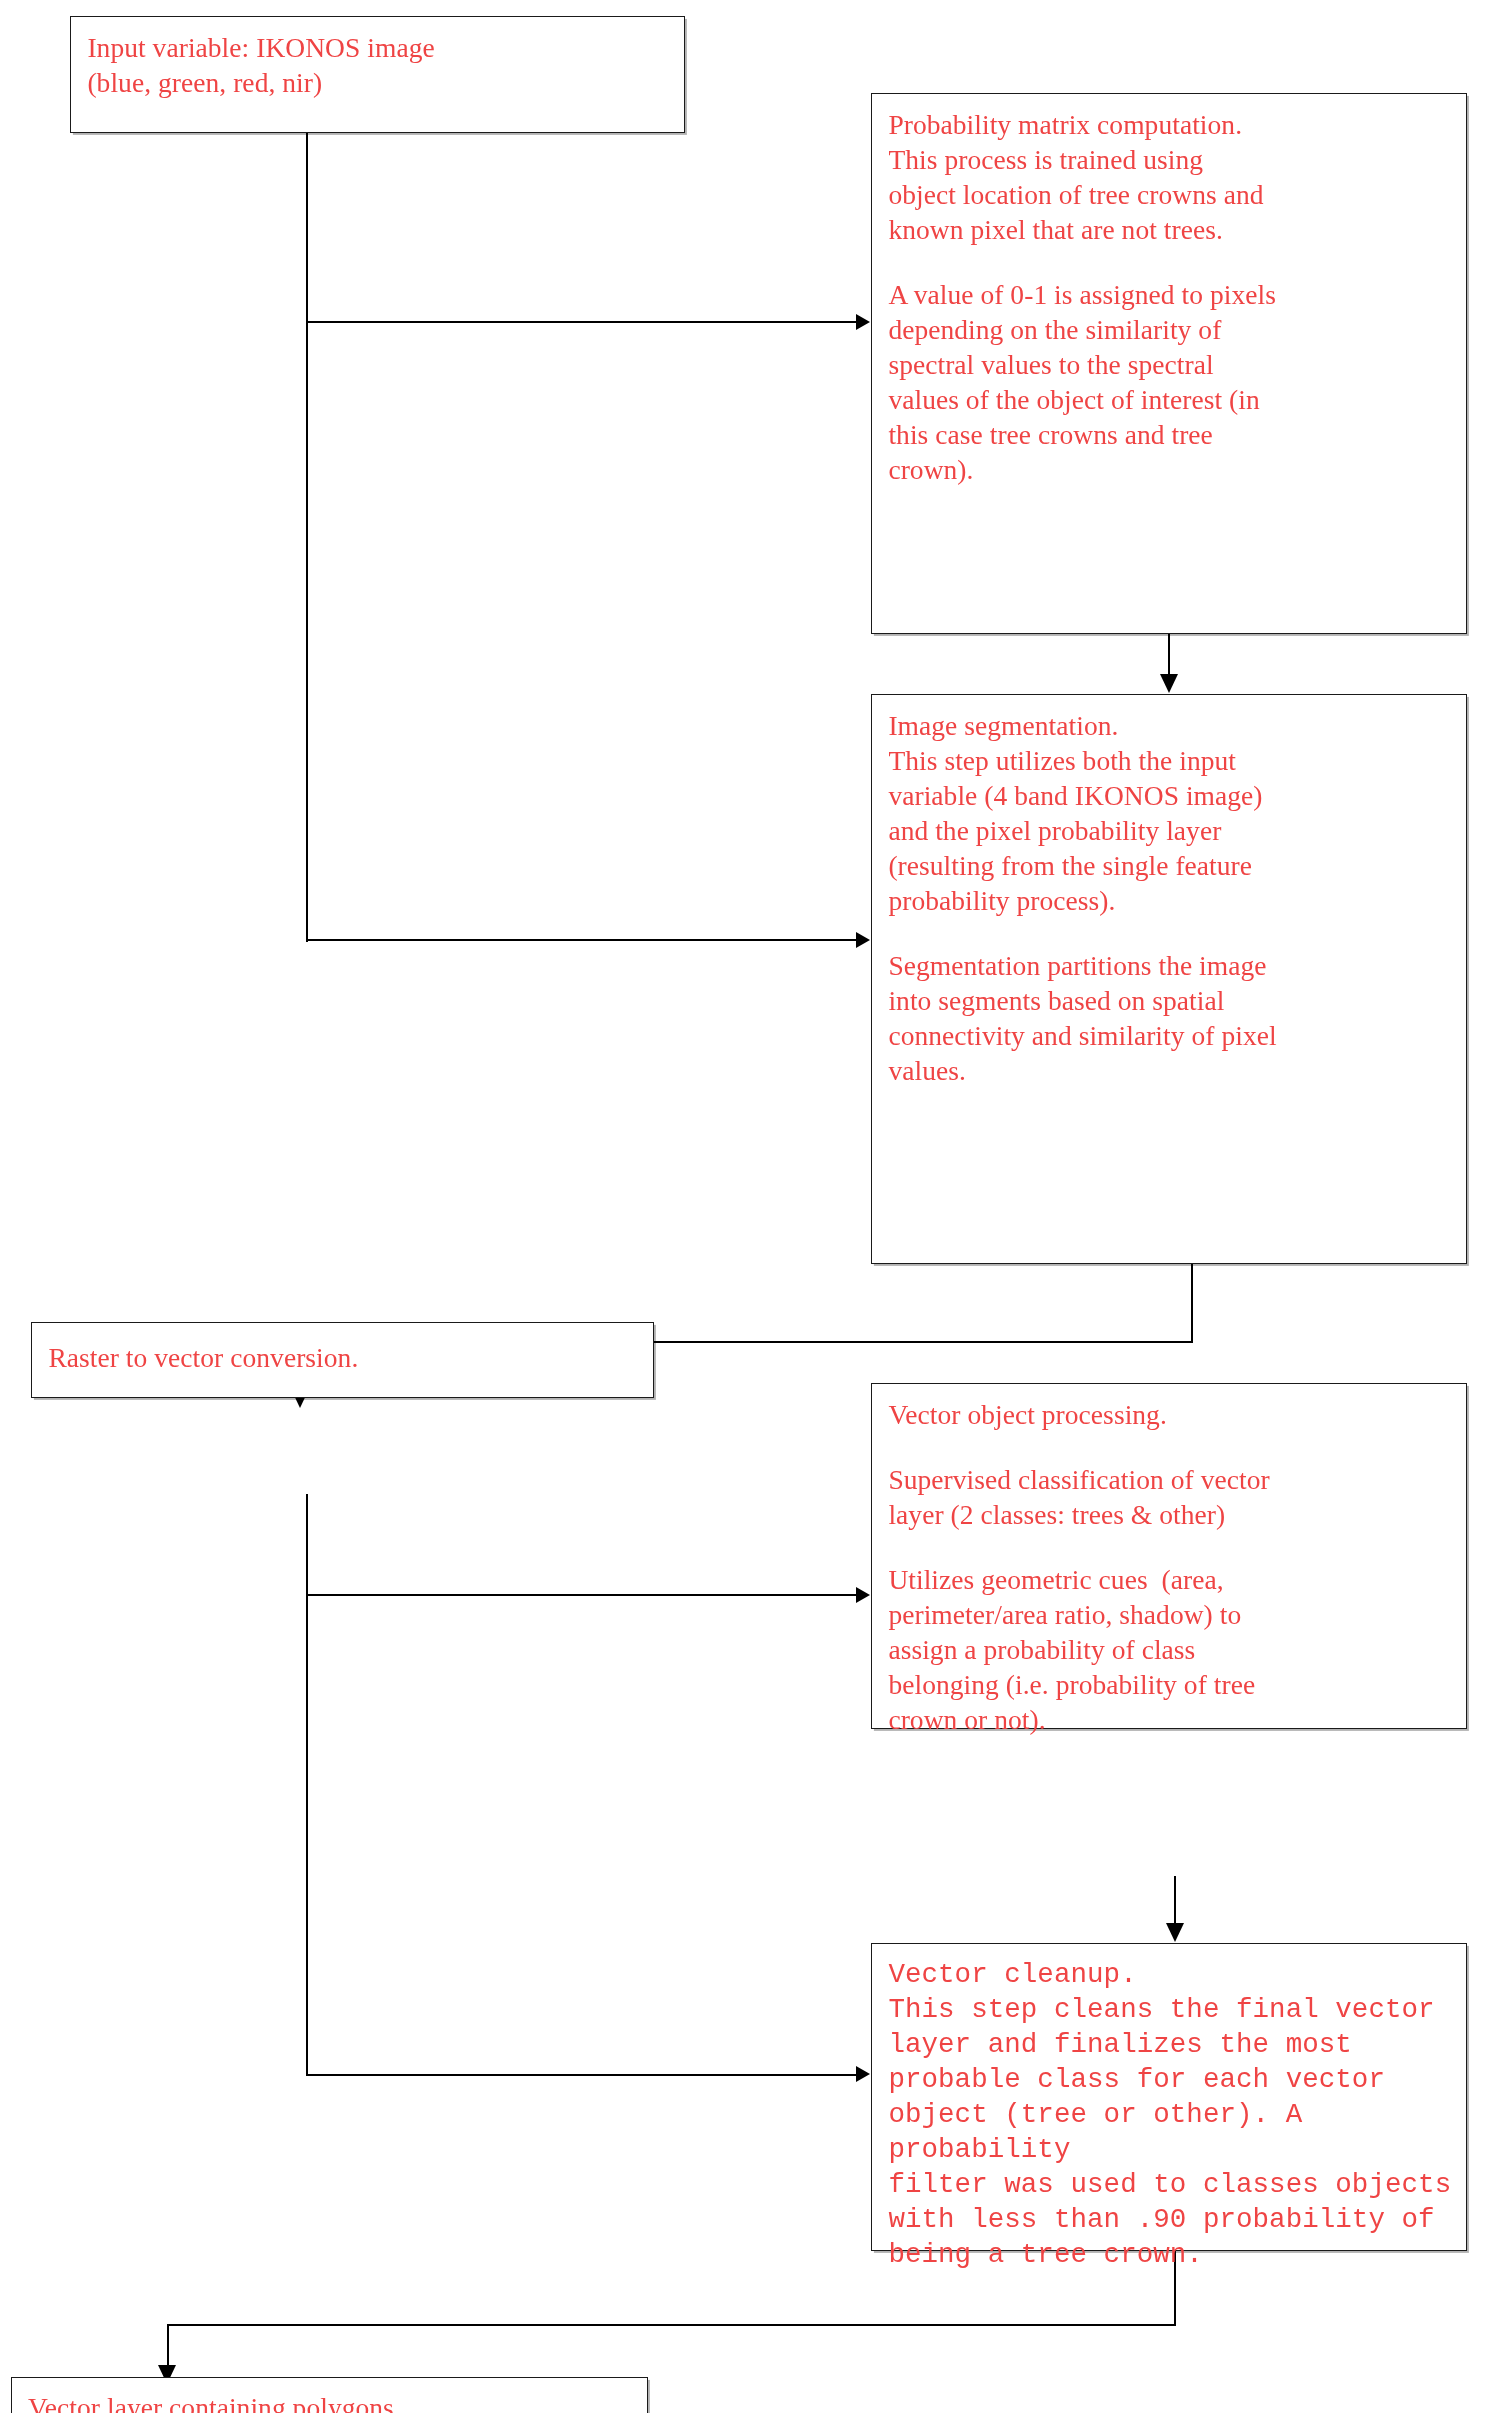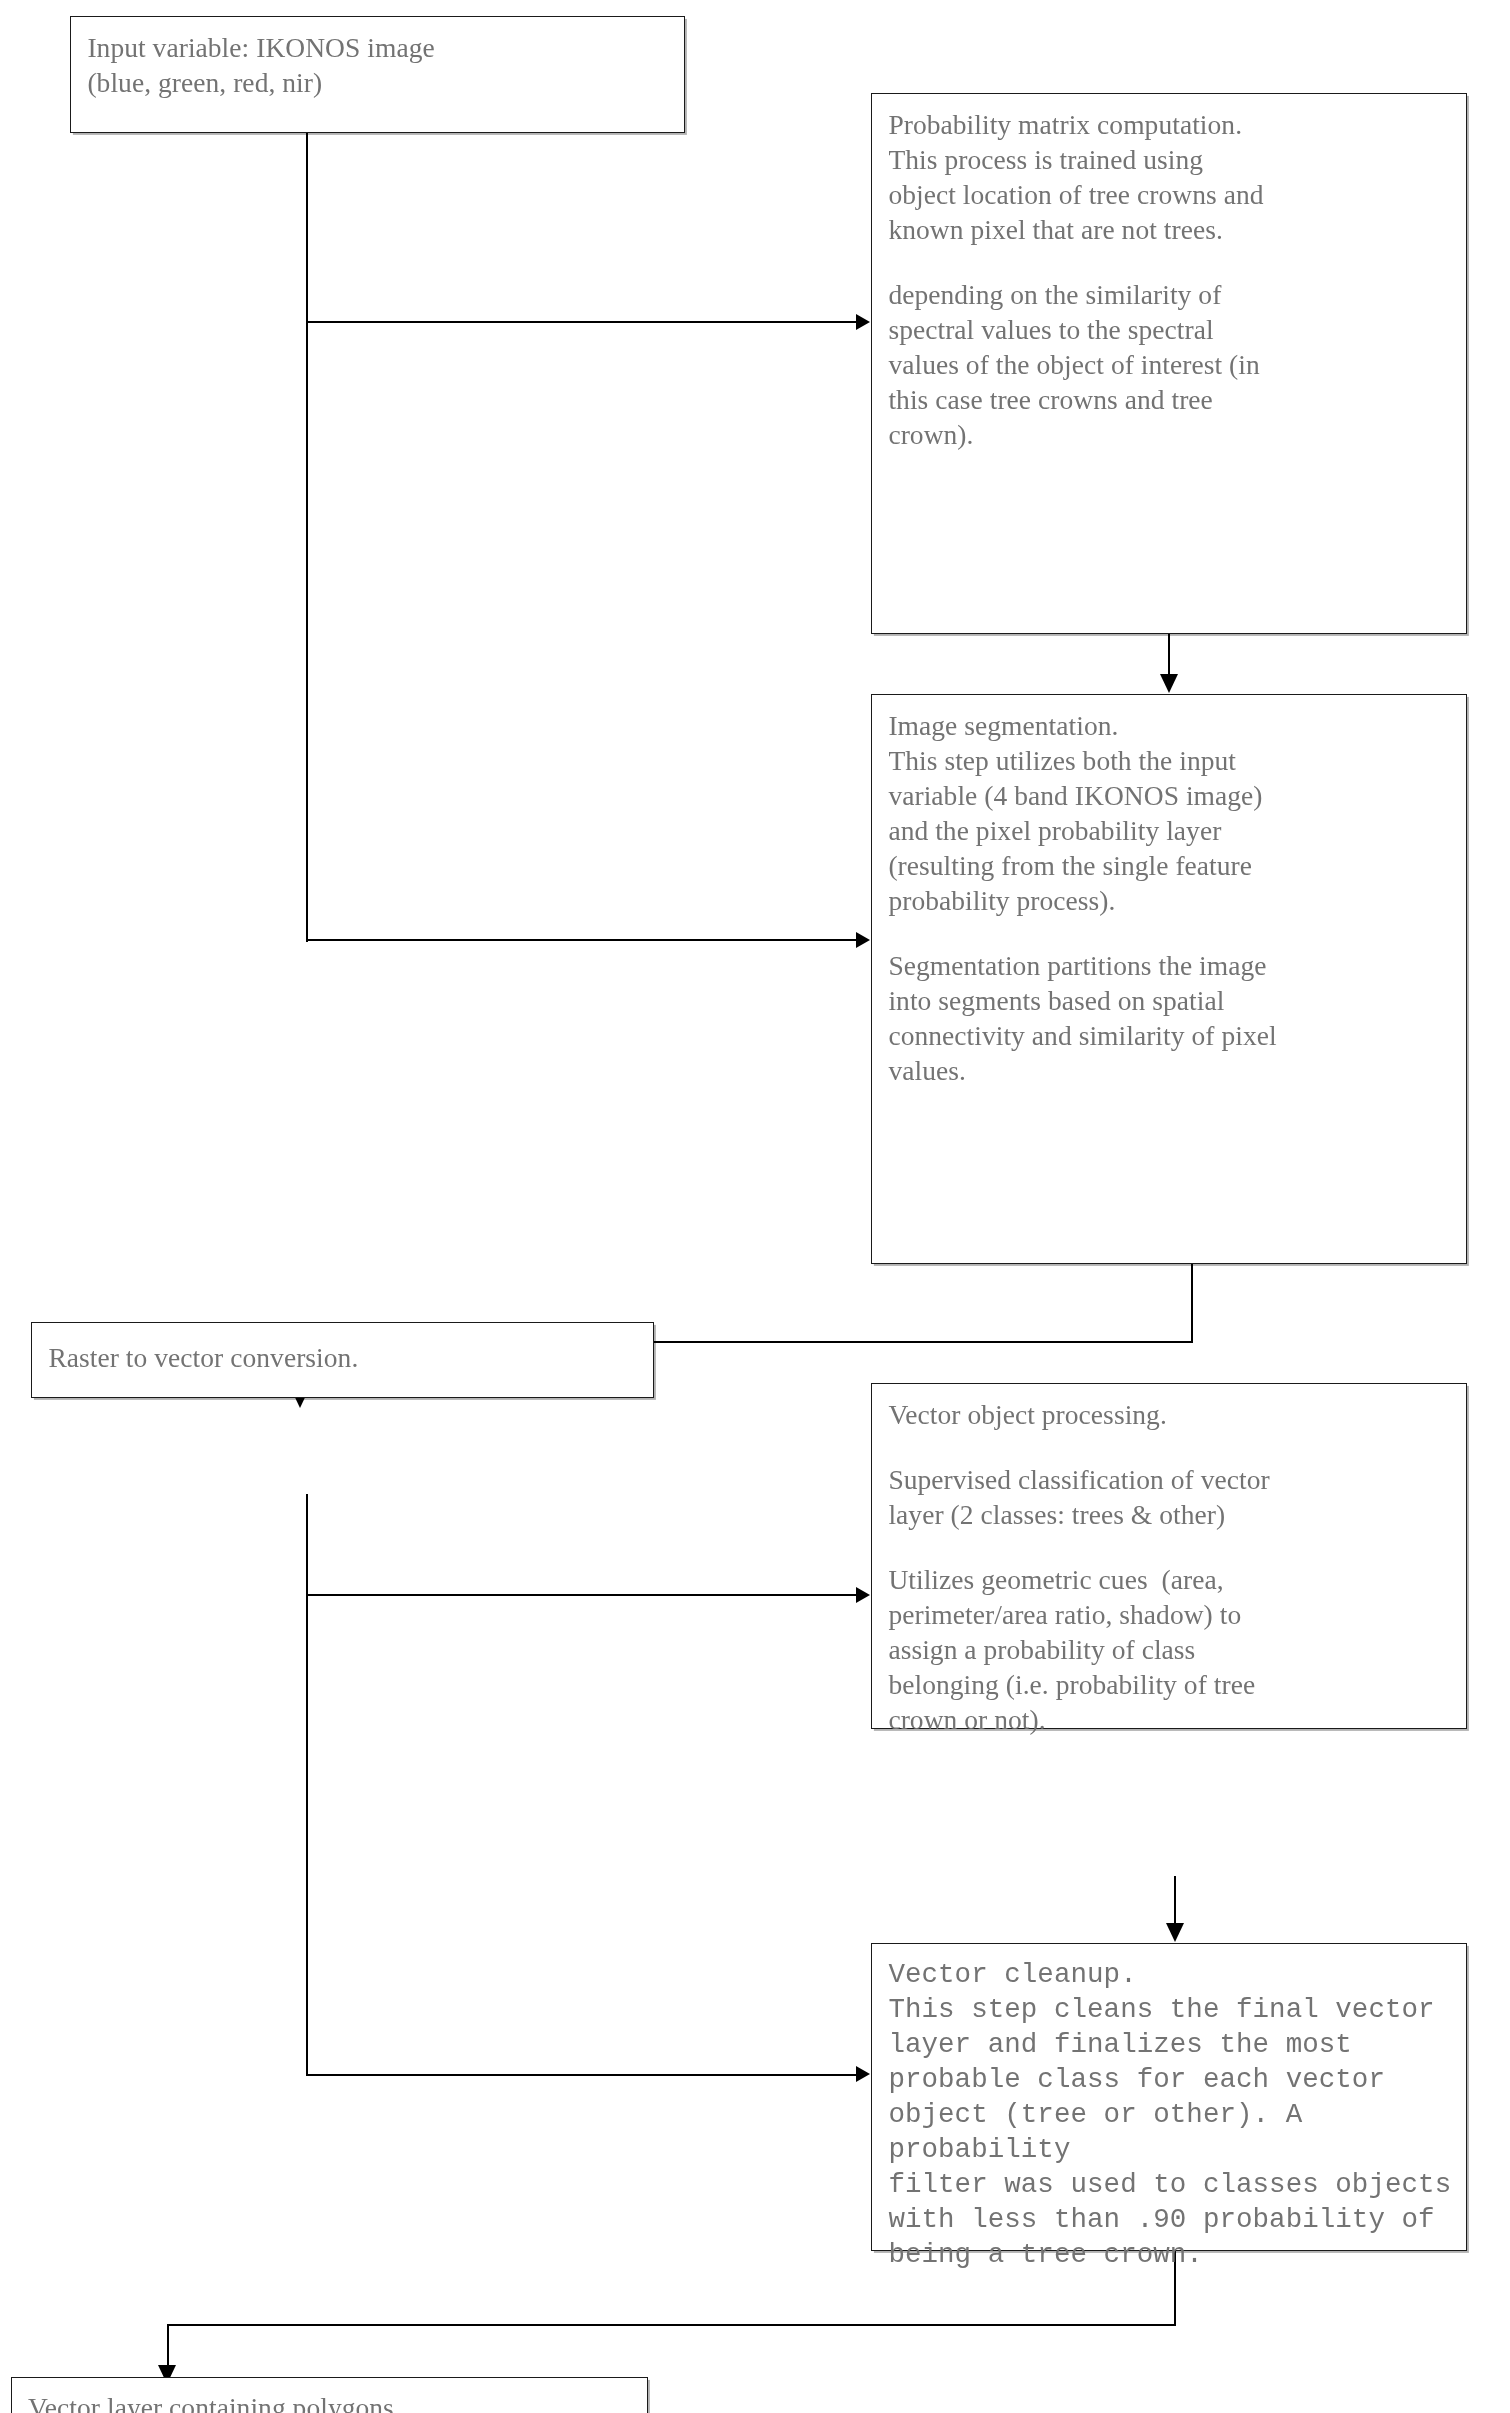--- a/index.html
+++ b/index.html
@@ -19,21 +19,21 @@
     position: absolute;
     box-sizing: border-box;
     background: #ffffff;
     border: 1.4px solid #1a1a1a;
     box-shadow: 2.4px 2.4px 0 -0.5px rgba(0,0,0,0.30);
   }
   .node .inner {
     padding: 12.6px 14.5px 4.8px 16.4px;
   }
   .line {
-    color: #737373;
+    color: #ef4444;
     font-size: 27.5px;
     line-height: 35px;
     white-space: pre-wrap;
     letter-spacing: 0.05px;
   }
   .para-gap {
     height: 30px;
   }
   
   .conn {
@@ -101,20 +101,21 @@
     </div>
   </div>
 
   <div class="node" style="left:871px; top:93px; width:596px; height:541px;">
     <div class="inner">
       <div class="line"><span class="bold-head">Probability matrix computation</span><span>.</span></div>
       <div class="line">This process is trained using</div>
       <div class="line">object location of tree crowns and</div>
       <div class="line">known pixel that are not trees.</div>
       <div class="para-gap"></div>
+      <div class="line">A value of 0-1 is assigned to pixels</div>
       <div class="line">depending on the similarity of</div>
       <div class="line">spectral values to the spectral</div>
       <div class="line">values of the object of interest (in</div>
       <div class="line">this case tree crowns and tree</div>
       <div class="line">crown).</div>
     </div>
   </div>
 
   <div class="node" style="left:871px; top:694px; width:596px; height:570px;">
     <div class="inner">

